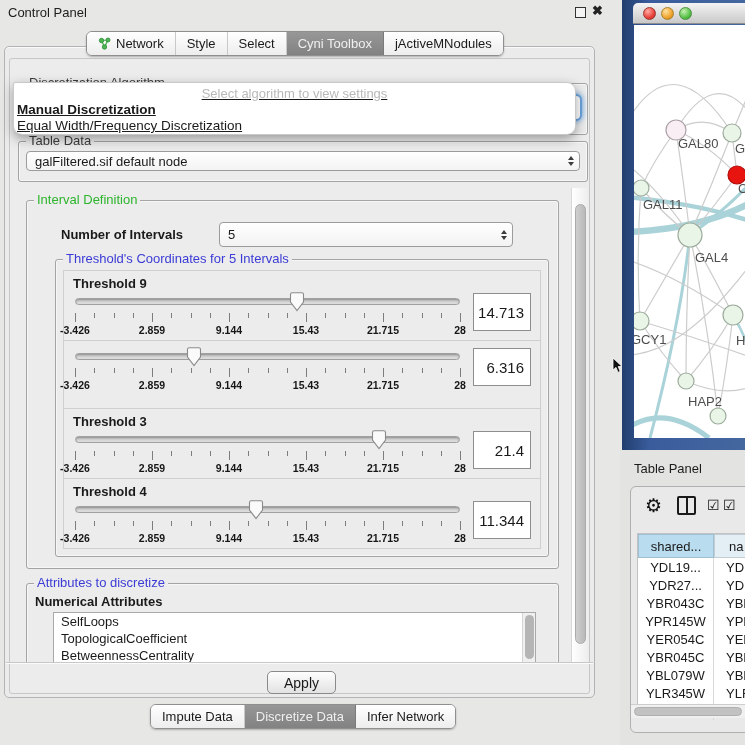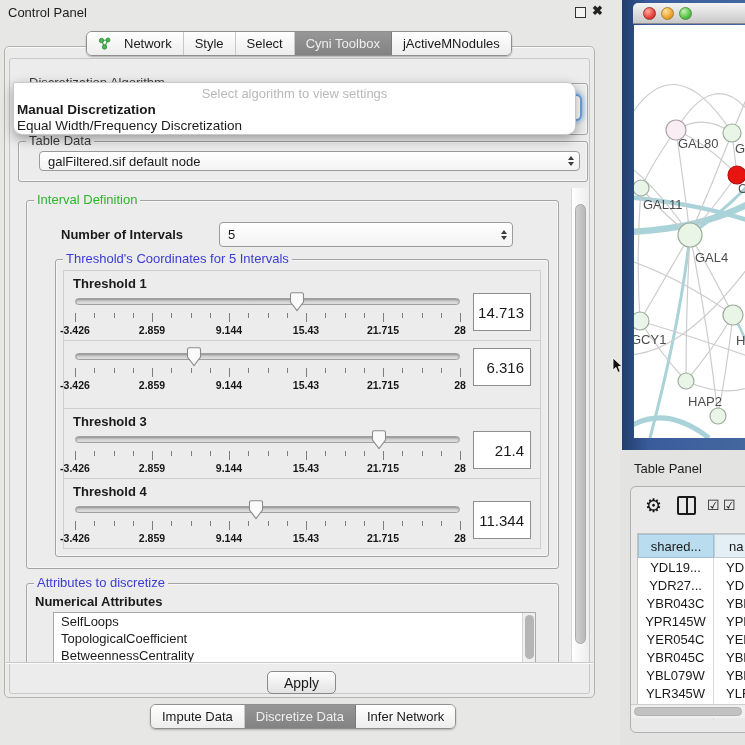--- a/index.html
+++ b/index.html
@@ -13,21 +13,21 @@
   .abs { position:absolute; }
 
   
   #cp-titlebar { left:0; top:0; width:622px; height:24px; }
   #cp-title { left:8px; top:5px; font-size:13px; color:#1c1c1c; }
   #cp-float { left:575px; top:7px; width:11px; height:11px; border:1.6px solid #333; background:#f4f4f4; }
   #cp-close { left:592px; top:3px; font-size:13px; font-weight:bold; color:#222; }
 
   .tabbar { display:flex; border:1px solid #8f8f8f; border-radius:6px; overflow:hidden;
             background:linear-gradient(#fefefe,#ececec); box-shadow:0 1px 2px rgba(0,0,0,.25); height:25px; }
-  .tab { display:flex; align-items:center; gap:13px; padding:0 11px; font-size:13px;
+  .tab { display:flex; align-items:center; gap:5px; padding:0 11px; font-size:13px;
          border-right:1px solid #c9c9c9; background:linear-gradient(#ffffff,#ededed); white-space:nowrap; }
   .tab:last-child { border-right:none; }
   .tab.selected { background:linear-gradient(#979797,#828282); color:#efefef; border-right-color:#7a7a7a; }
   #cp-tabs { left:86px; top:31px; z-index:8; }
   #bottom-tabs { left:150px; top:704px; z-index:8; }
 
   #cp-outer { left:4px; top:46px; width:591px; height:652px; background:#ebebeb;
               border:1px solid #b3b3b3; border-radius:5px; box-shadow:inset 0 1px 0 #fafafa; }
   #cp-inner { left:9px; top:58px; width:581px; height:636px; background:#ececec;
               border:1px solid #c7c7c7; border-radius:3px; }
@@ -49,21 +49,21 @@
   .spin .up   { width:0; height:0; border-left:3.5px solid transparent; border-right:3.5px solid transparent; border-bottom:4.5px solid #3c3c3c; }
   .spin .down { width:0; height:0; border-left:3.5px solid transparent; border-right:3.5px solid transparent; border-top:4.5px solid #3c3c3c; }
 
   
   #algo-combo { left:26px; top:94px; width:556px; height:27px; border:2px solid #6ba3dd;
                 box-shadow:0 0 5px 1px #7db3e8; z-index:4; border-radius:6px; background:#fff; }
 
   
   #algo-popup { left:13px; top:82px; width:563px; height:53px; background:#ffffff; z-index:6;
                 border:1px solid #c9c9c9; border-radius:2px 9px 9px 9px;
-                box-shadow:0 4px 12px rgba(0,0,0,.35); overflow:hidden; }
+                box-shadow:0 4px 12px rgba(0,0,0,.35); overflow:hidden;text-decoration:underline; }
   #algo-popup .hint { text-align:center; color:#b9b9b9; font-size:13px; margin-top:3px; }
   #algo-popup .opt  { font-size:13.5px; padding:1px 20px 0 3px; white-space:nowrap; }
   #algo-popup .opt.first { font-weight:bold; }
 
   
   #cp-scrollview { left:10px; top:188px; width:562px; height:474px; overflow:hidden; }
   #cp-vscroll { left:571px; top:188px; width:17px; height:474px;
                 background:linear-gradient(90deg,#ffffff,#eeeeee); border-left:1px solid #d8d8d8; }
   #cp-vscroll .thumb { position:absolute; left:3px; top:16px; width:11px; height:440px;
                        border-radius:6px; background:linear-gradient(90deg,#cfcfcf,#b9b9b9); border:1px solid #ababab; }
@@ -194,21 +194,21 @@
 <div class="abs" id="algo-combo"></div>
 
 <div class="abs" id="algo-popup">
   <div class="hint">Select algorithm to view settings</div>
   <div class="opt first">Manual Discretization</div>
   <div class="opt">Equal Width/Frequency Discretization</div>
 </div>
 
 <div class="groupbox" style="left:18px; top:141px; width:570px; height:41px;">
   <span class="gb-title dark">Table Data</span>
-  <div class="combo" style="left:7px; top:9px; right:7px; height:20px;margin-left:13px;">
+  <div class="combo" style="left:7px; top:9px; right:7px; height:20px;">
     <span class="val">galFiltered.sif default node</span>
     <span class="spin">
         <i class="up"></i>
         <i class="down"></i>
       </span>
   </div>
 </div>
 
 <div class="abs" id="cp-scrollview">
 
@@ -219,21 +219,21 @@
       <span class="val">5</span>
       <span class="spin">
           <i class="up"></i>
           <i class="down"></i>
         </span>
     </div>
     <div class="groupbox" id="thr-group">
       <span class="gb-title blue">Threshold's Coordinates for 5 Intervals</span>
       <div id="thr-stack">
   <div class="thr-panel">
-    <div class="th-label">Threshold 1</div>
+    <div class="th-label">Threshold 9</div>
     <div class="th-row">
       <div class="slider">
         <div class="track"></div>
         <div class="thumb-sl" style="left: 57.7197%;">
           <svg width="16" height="20" viewBox="0 0 16 20">
             <path d="M1.5 2.5 Q1.5 0.8 3.2 0.8 L12.8 0.8 Q14.5 0.8 14.5 2.5 L14.5 10 L8 18.5 L1.5 10 Z" fill="#fafafa" stroke="#8a8a8a" stroke-width="1.1"></path>
           </svg>
         </div>
         <div class="ticks">
                   <div class="tick major" style="left: 0%;"></div>

